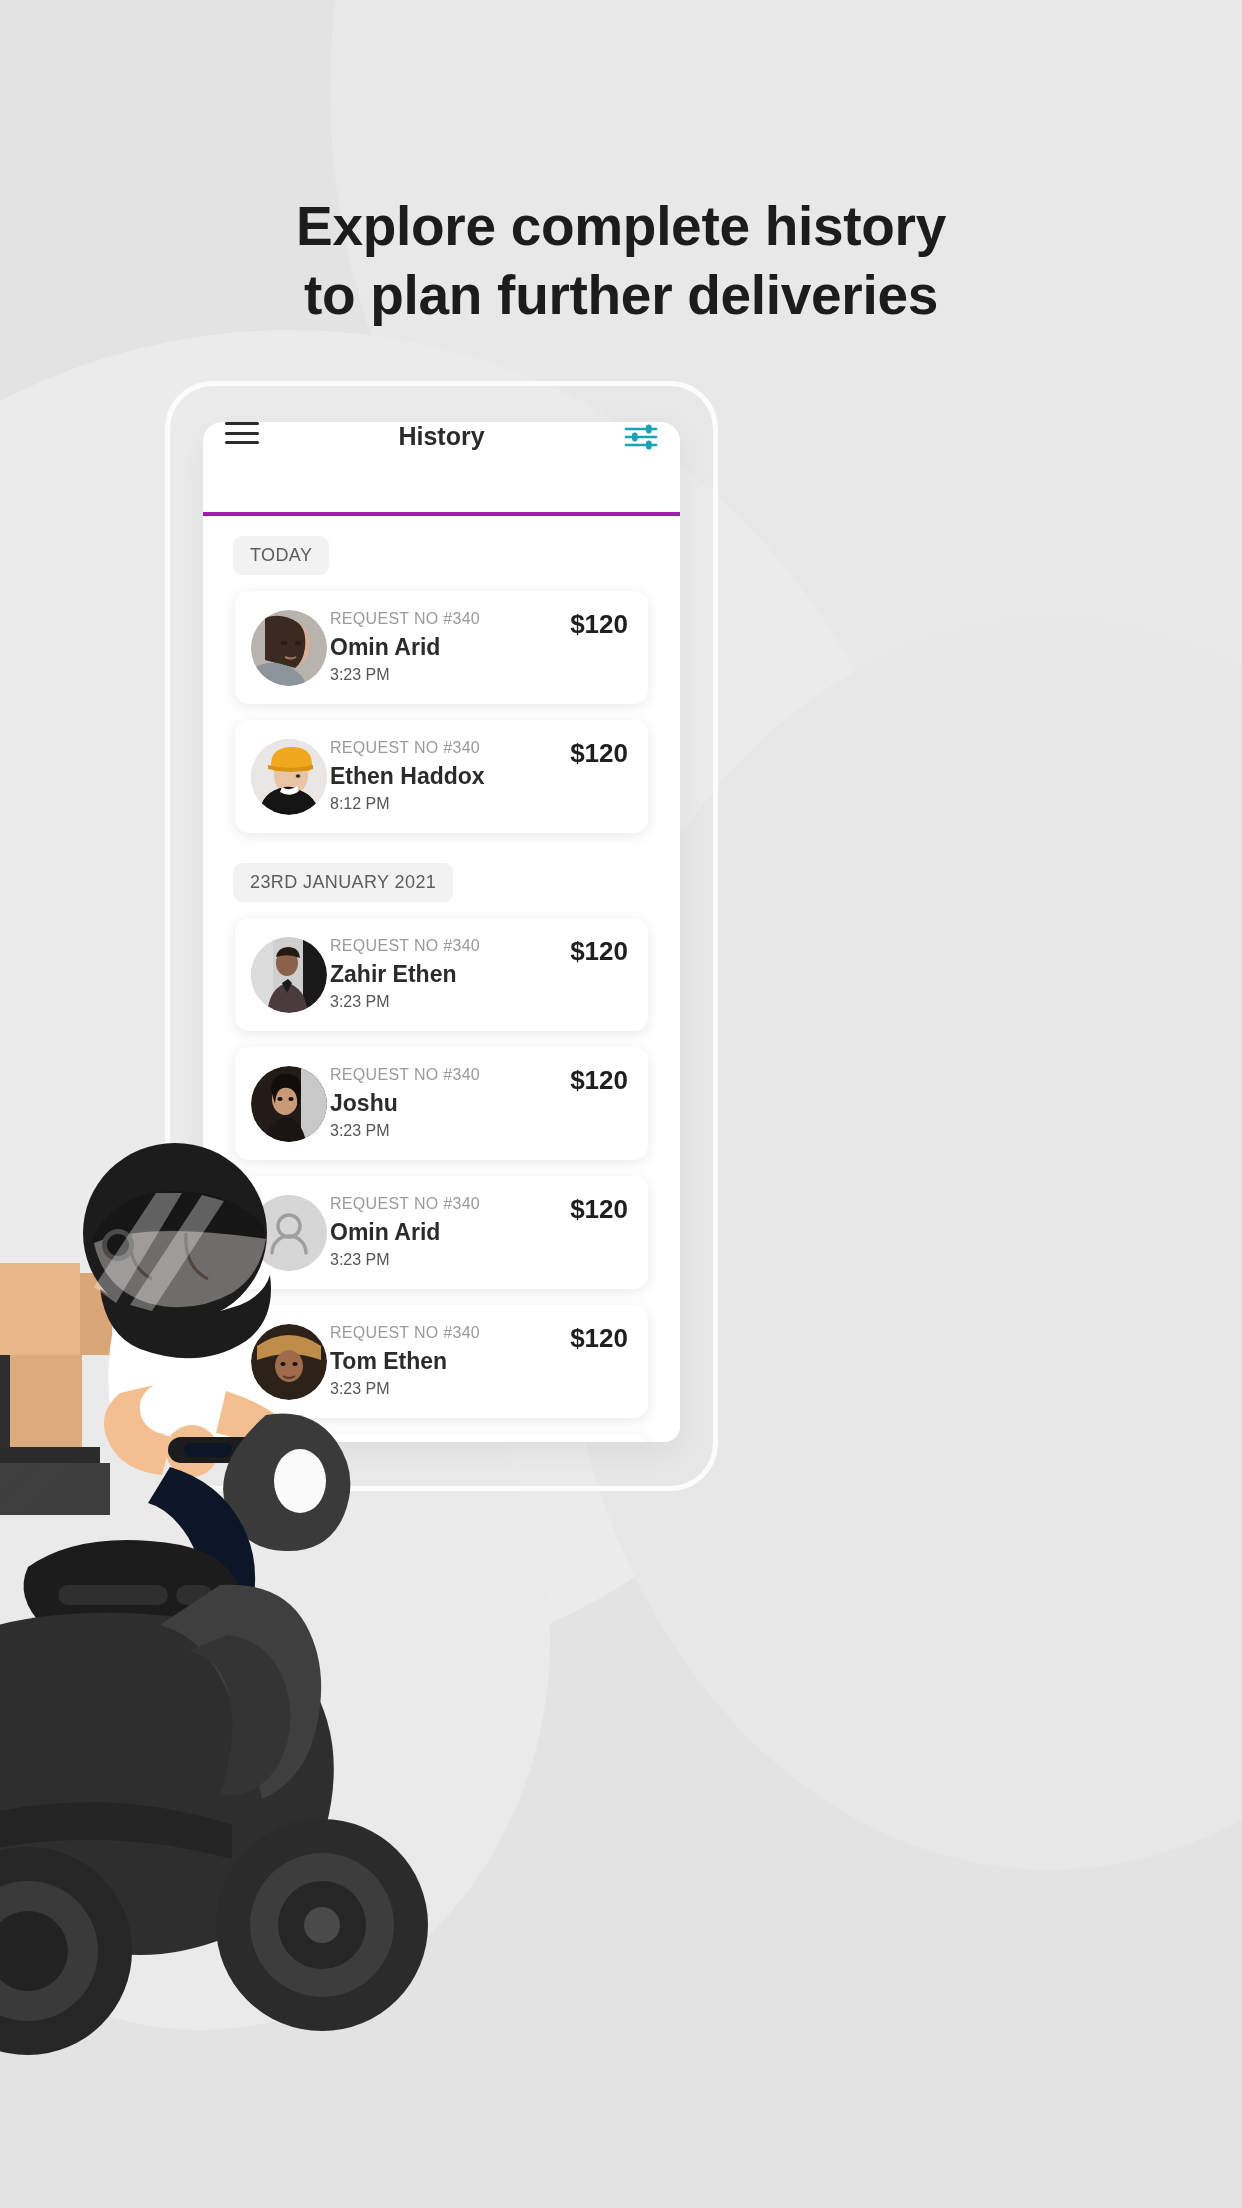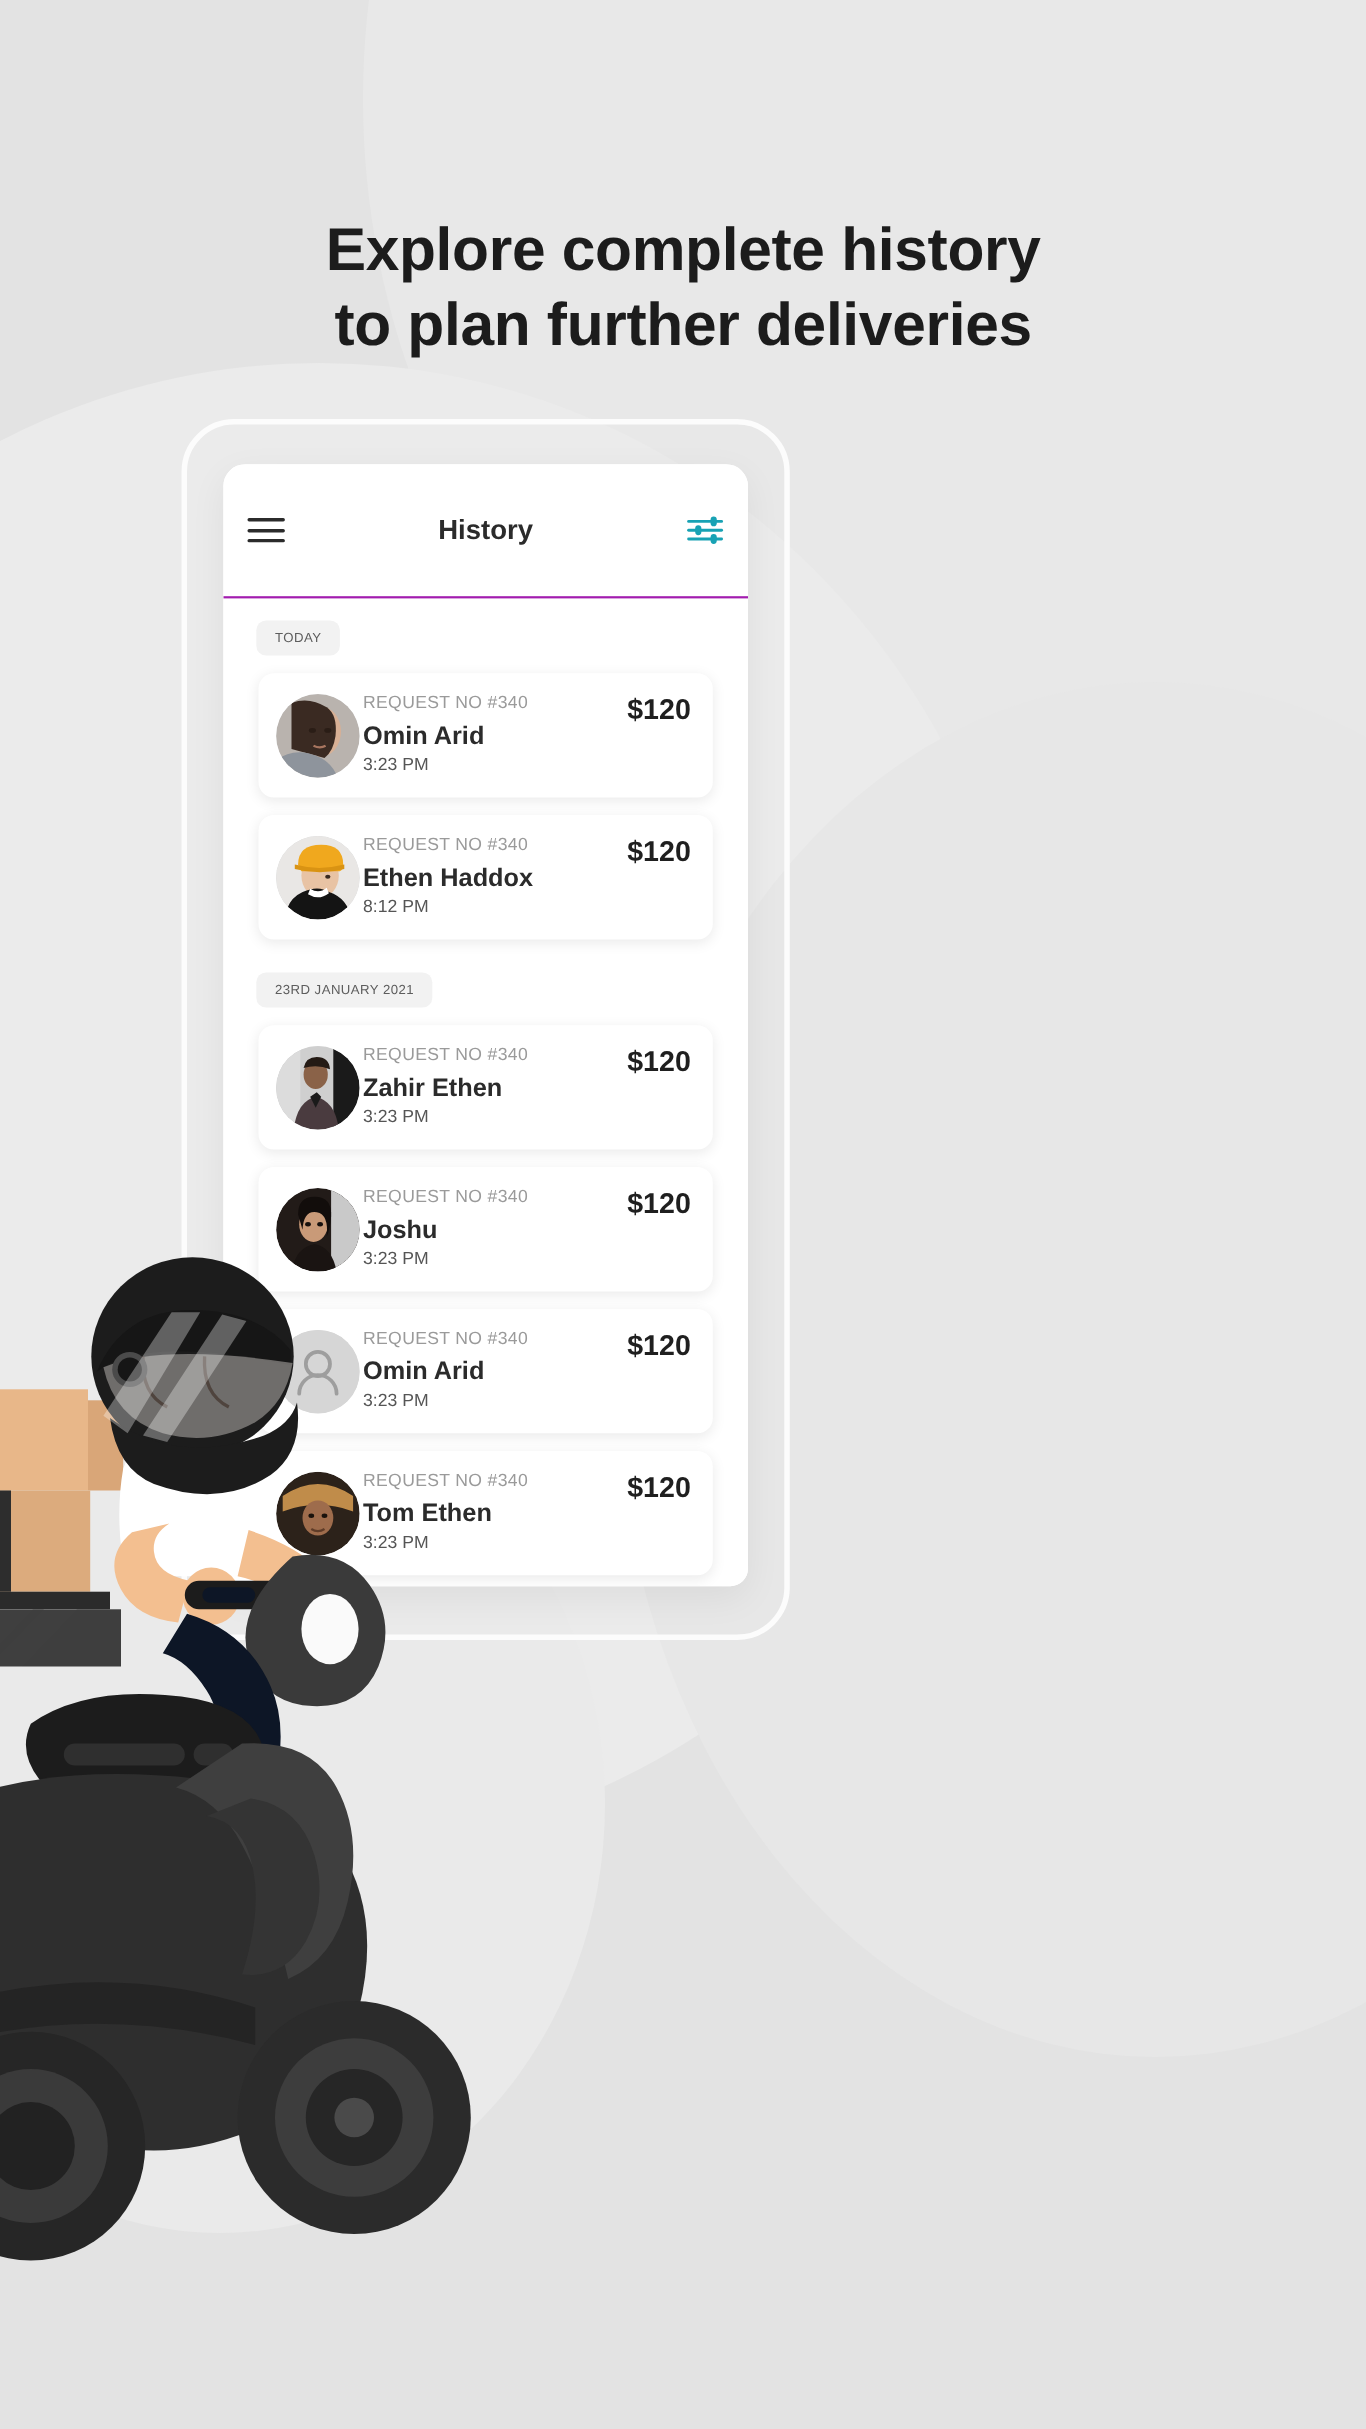--- a/index.html
+++ b/index.html
@@ -74,25 +74,24 @@
     width:477px; height:1020px;
     background:#fff;
     border-radius:20px 20px 16px 16px;
     overflow:hidden;
     z-index:7;
     box-shadow:0 10px 34px rgba(0,0,0,0.06);
   }
 
   
   .app-header {
-    height:122px;
+    height:94px;
     background:#fff;
-    border-bottom:2px solid #a21caf;
+    border-bottom:4px solid #a21caf;
     display:flex;
-    align-items:center;
     padding:0 22px;
     position:relative;
   }
   .hamburger {
     width:34px; height:22px;
     display:flex; flex-direction:column; justify-content:space-between;
     cursor:pointer;
   }
   .hamburger span {
     display:block; height:3px; width:100%;
@@ -121,21 +120,21 @@
     padding:20px 0 0 0;
     height:926px;
     overflow:hidden;
   }
 
   .date-chip {
     display:inline-block;
     margin-left:30px;
     background:#f2f2f2;
     color:#5d5d5d;
-    font-size:12px;
+    font-size:18px;
     letter-spacing:0.4px;
     padding:9px 17px;
     border-radius:9px;
   }
 
   .card-list { padding:0 32px; }
 
   .history-card {
     position:relative;
     margin-top:16px;

